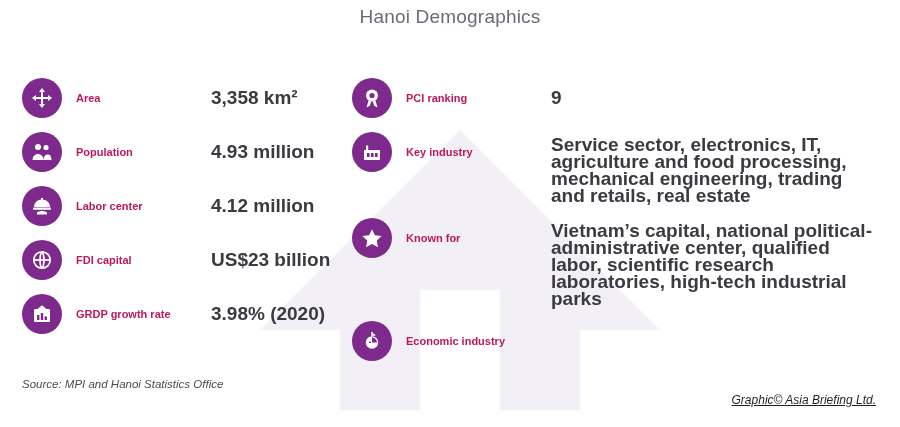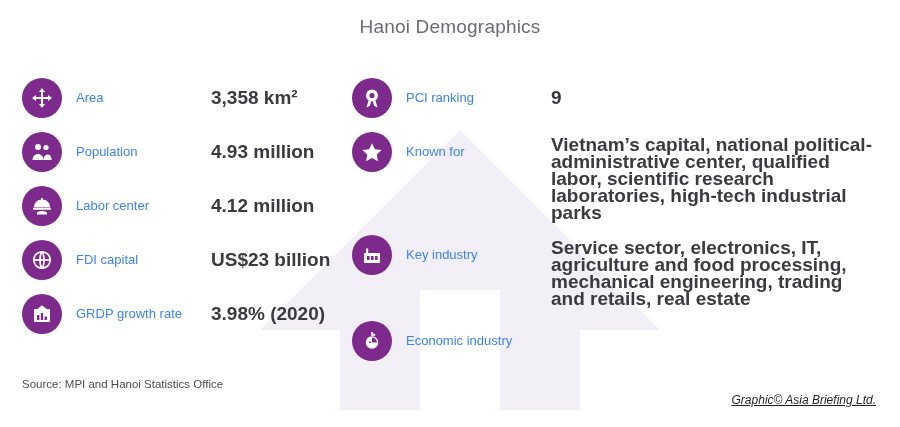--- a/index.html
+++ b/index.html
@@ -29,21 +29,21 @@
 
   .page {
     position: relative;
     z-index: 2;
     width: 900px;
     height: 427px;
   }
 
   .title {
     position: absolute;
-    top: 16px;
+    top: 6px;
     left: 0;
     width: 900px;
     text-align: center;
     font-size: 19px;
     color: #6b6b78;
     letter-spacing: .2px;
   }
 
   .col-left {
     position: absolute;
@@ -72,23 +72,23 @@
     background: #7b2d8b;
     background: #7d2a8c;
     display: flex;
     align-items: center;
     justify-content: center;
     margin-right: 14px;
   }
   .icon-badge svg { display: block; }
 
   .row-label {
-    font-size: 13px;
-    font-weight: normal;
-    color: #3b82f6;
+    font-size: 11px;
+    font-weight: bold;
+    color: #be185d;
     line-height: 40px;
     white-space: nowrap;
   }
   .col-left .row-label { flex: 0 0 135px; }
   .col-right .row-label { flex: 0 0 145px; }
 
   .row-value {
     font-size: 19px;
     color: #3a3a40;
     line-height: 40px;
@@ -101,20 +101,21 @@
     padding-top: 4px;
     max-width: 340px;
   }
   .row-value.multiline.wide { max-width: 330px; }
 
   .source {
     position: absolute;
     left: 22px;
     top: 378px;
     font-size: 11.5px;
+    font-style: italic;
     color: #4a4a52;
   }
   .credit {
     position: absolute;
     right: 24px;
     top: 393px;
     font-size: 12px;
     font-style: italic;
     color: #231f20;
     text-decoration: underline;
@@ -232,48 +233,48 @@
           </g>
         </svg>
       </span>
       <span class="row-label">PCI ranking</span>
       <span class="row-value">9</span>
     </div>
 
     <div class="row">
       <span class="icon-badge">
         <svg width="24" height="24" viewBox="0 0 24 24">
-          <polygon fill="#ffffff" points="12,3.2 14.9,9.3 21.6,10.1 16.7,14.7 18,21.3 12,18 6,21.3 7.3,14.7 2.4,10.1 9.1,9.3"></polygon>
-        </svg>
-      </span>
-      <span class="row-label">Known for</span>
-      <span class="row-value multiline">Vietnam’s capital, national political-administrative center, qualified labor, scientific research laboratories, high-tech industrial parks</span>
-    </div>
-
-    <div class="row">
-      <span class="icon-badge">
-        <svg width="24" height="24" viewBox="0 0 24 24">
           <g fill="#ffffff">
             <rect x="4" y="10" width="16" height="10" rx="1"></rect>
             <rect x="6" y="5.5" width="2.2" height="4.5"></rect>
           </g>
           <g fill="#7d2a8c">
             <rect x="7" y="13" width="2.6" height="4"></rect>
             <rect x="11" y="13" width="2.6" height="4"></rect>
             <rect x="15" y="13" width="2.6" height="4"></rect>
           </g>
         </svg>
       </span>
       <span class="row-label">Key industry</span>
       <span class="row-value multiline wide">Service sector, electronics, IT, agriculture and food processing, mechanical engineering, trading and retails, real estate</span>
     </div>
 
     <div class="row">
       <span class="icon-badge">
         <svg width="24" height="24" viewBox="0 0 24 24">
+          <polygon fill="#ffffff" points="12,3.2 14.9,9.3 21.6,10.1 16.7,14.7 18,21.3 12,18 6,21.3 7.3,14.7 2.4,10.1 9.1,9.3"></polygon>
+        </svg>
+      </span>
+      <span class="row-label">Known for</span>
+      <span class="row-value multiline">Vietnam’s capital, national political-administrative center, qualified labor, scientific research laboratories, high-tech industrial parks</span>
+    </div>
+
+    <div class="row">
+      <span class="icon-badge">
+        <svg width="24" height="24" viewBox="0 0 24 24">
           <g fill="#ffffff">
             <circle cx="12" cy="13.5" r="6.2"></circle>
             <rect x="11.2" y="3" width="1.6" height="4"></rect>
             <path d="M12.8 4.6c1.6 0 2.6 .9 2.6 2.1h-2.6z"></path>
           </g>
           <g fill="#7d2a8c">
             <path d="M12 8.6a4.9 4.9 0 0 1 4.9 4.9H12z"></path>
             <rect x="9" y="12.6" width="2" height="1.4"></rect>
           </g>
         </svg>

